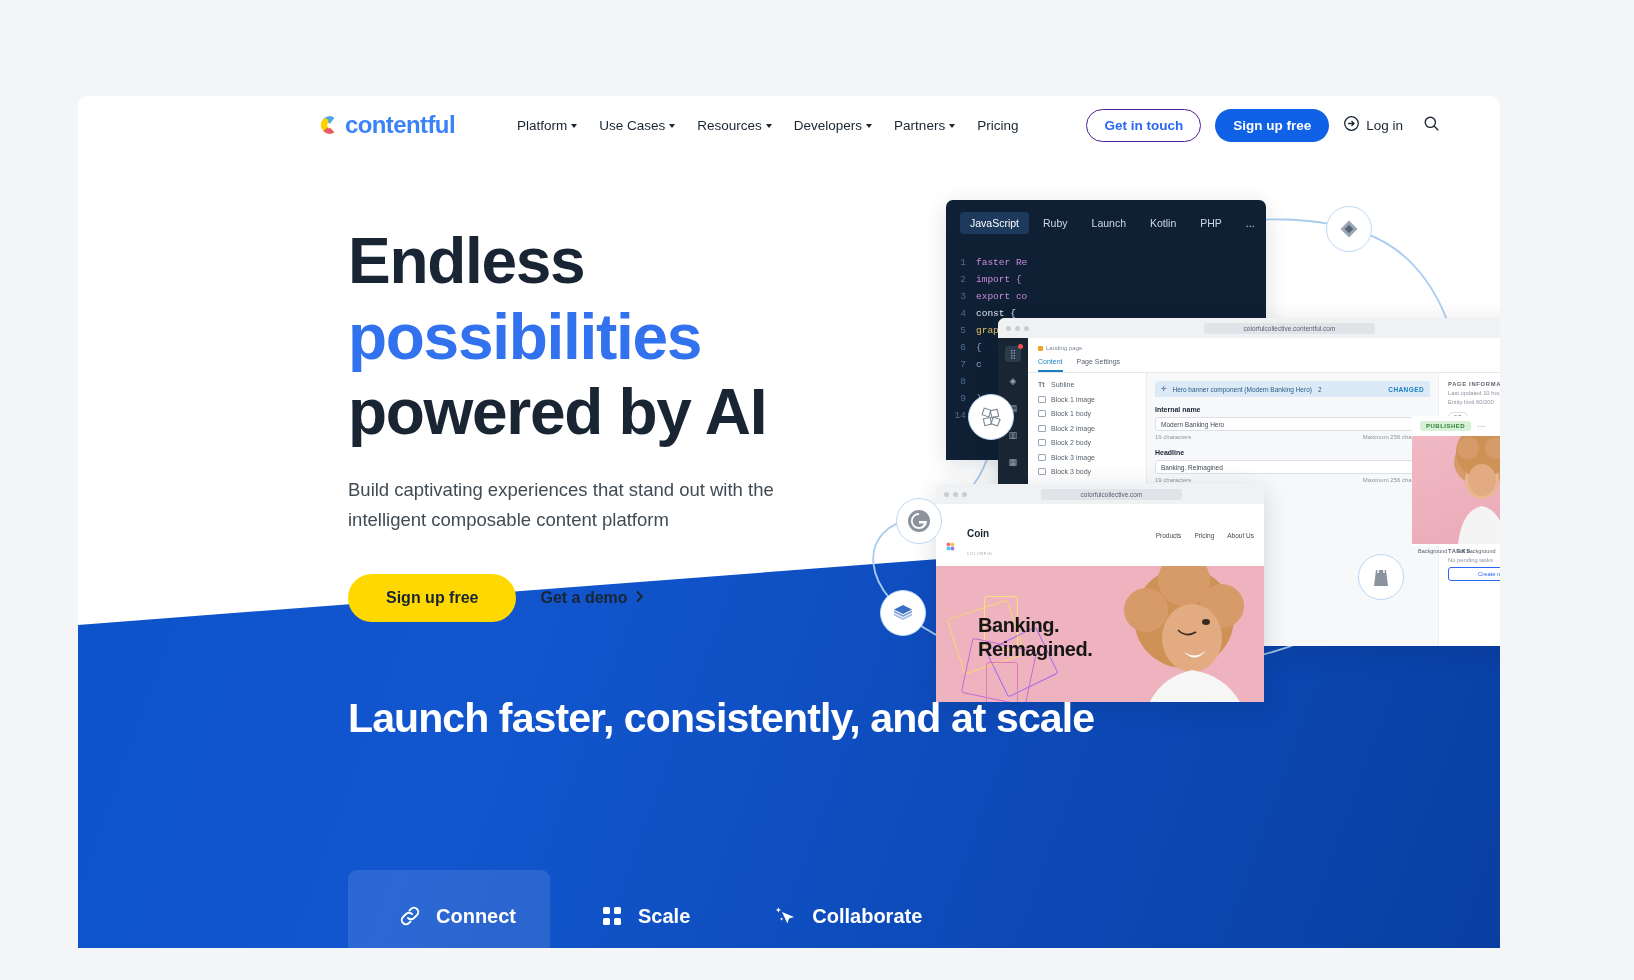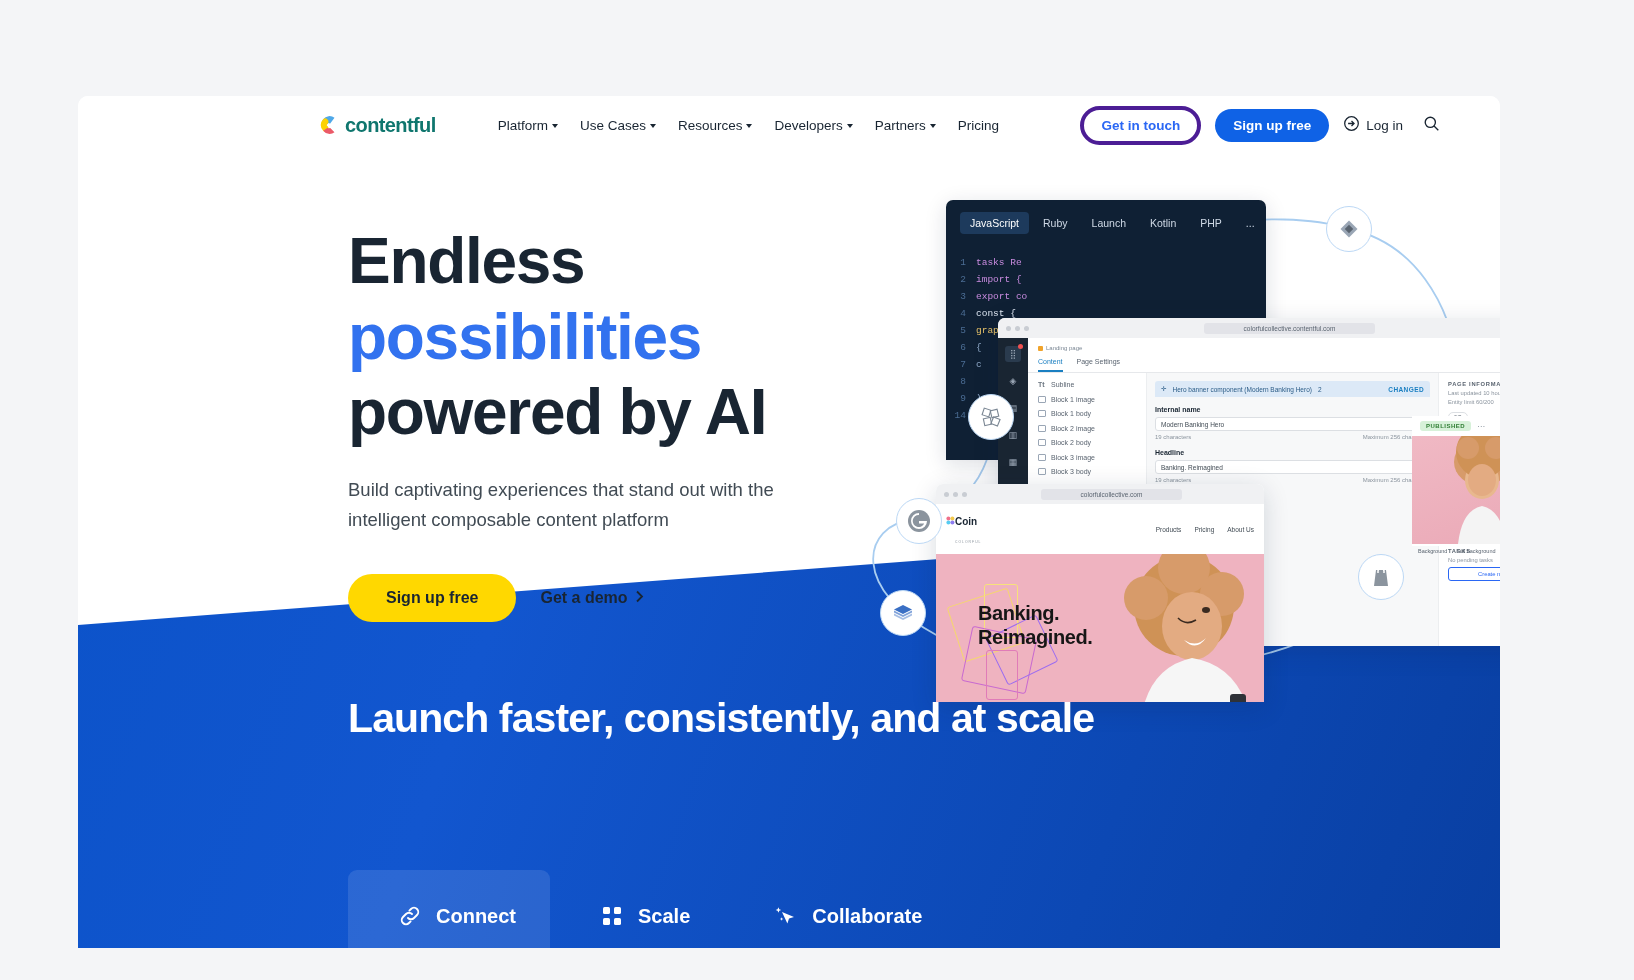--- a/index.html
+++ b/index.html
@@ -18,31 +18,31 @@
   }
 
   
   .nav {
     position: absolute; left: 0; top: 0; width: 100%; height: 58px;
     display: flex; align-items: center; padding: 0 60px 0 240px;
     z-index: 40;
   }
   .logo { display: flex; align-items: center; gap: 5px; }
   .logo-mark { width: 22px; height: 22px; position: relative; }
-  .logo-text { font-size: 20px; font-weight: bold; color: #0f766e; letter-spacing: -0.6px; }
+  .logo-text { font-size: 24px; font-weight: bold; color: #3b82f6; letter-spacing: -0.6px; }
   .nav-links { display: flex; align-items: center; gap: 22px; margin-left: 62px; }
   .nav-link {
     font-size: 13.5px; color: #192532; display: flex; align-items: center; gap: 4px;
     cursor: pointer; white-space: nowrap;
   }
   .caret { width: 0; height: 0; border-left: 3.5px solid transparent; border-right: 3.5px solid transparent;
            border-top: 4.5px solid #192532; display: inline-block; margin-top: 2px; }
   .nav-right { display: flex; align-items: center; gap: 14px; margin-left: auto; }
   .btn-outline {
-    border: 4px solid #4c1d95; color: #2a67f4; background: #fff;
+    border: 1px solid #4c1d95; color: #2a67f4; background: #fff;
     border-radius: 22px; padding: 8px 17px; font-size: 13.5px; font-weight: bold; cursor: pointer;
     white-space: nowrap;
   }
   .btn-blue {
     background: #0f62e6; color: #fff; border: none;
     border-radius: 22px; padding: 9px 18px; font-size: 13.5px; font-weight: bold; cursor: pointer;
     white-space: nowrap;
   }
   .login { display: flex; align-items: center; gap: 6px; font-size: 13.5px; color: #192532; cursor: pointer; }
   .search-ic { cursor: pointer; margin-left: 6px; }
@@ -153,21 +153,21 @@
   .chip-pub { background: #d7f1d9; color: #2e7d32; font-size: 6px; font-weight: bold; letter-spacing: .5px; padding: 2px 6px; border-radius: 3px; }
   .pub-img { height: 108px; background: linear-gradient(160deg,#f0b9c4 0%, #eaa8b6 100%); position: relative; overflow: hidden; }
 
   
   .coin-win {
     position: absolute; left: 138px; top: 318px; width: 328px; height: 218px;
     background: #fff; border-radius: 7px 7px 0 0; overflow: hidden;
     box-shadow: 0 6px 26px rgba(12,30,60,.16);
   }
   .coin-nav { display: flex; align-items: center; padding: 7px 10px; }
-  .coin-logo { display: flex; gap: 0; }
+  .coin-logo { display: flex; align-items: center; gap: 12px; margin-top: 12px; }
   .coin-mark { width: 9px; height: 9px; position: relative; }
   .coin-name { font-size: 10px; font-weight: bold; color: #192532; line-height: 1; }
   .coin-sub { font-size: 3.4px; letter-spacing: 1px; color: #8b949e; }
   .coin-links { margin-left: auto; display: flex; gap: 13px; font-size: 6.5px; color: #414b54; }
   .coin-hero { height: 172px; background: #efb3c0; position: relative; overflow: hidden; }
   .coin-h1 { position: absolute; left: 42px; top: 48px; font-size: 20px; font-weight: bold; color: #161616; line-height: 1.18; letter-spacing: -0.4px; }
   .sq-deco { position: absolute; border: 1.2px solid; border-radius: 3px; }
   h2.launch {
     position: absolute; left: 270px; top: 595px; width: 850px;
     font-size: 41px; line-height: 1.33; font-weight: bold; color: #fff; letter-spacing: -0.9px;
@@ -281,21 +281,21 @@
         <div class="code-tab active">JavaScript</div>
         <div class="code-tab">Ruby</div>
         <div class="code-tab">Launch</div>
         <div class="code-tab">Kotlin</div>
         <div class="code-tab">PHP</div>
         <div class="code-tab">...</div>
       </div>
       <div class="code-body">
         <div class="code-line">
             <span class="ln">1</span>
-            <span class="ct-kw">tasks Re</span>
+            <span class="ct-kw">faster Re</span>
           </div>
         <div class="code-line">
             <span class="ln">2</span>
             <span class="ct-kw">import { </span>
           </div>
         <div class="code-line">
             <span class="ln">3</span>
             <span class="ct-kw">export co</span>
           </div>
         <div class="code-line">

